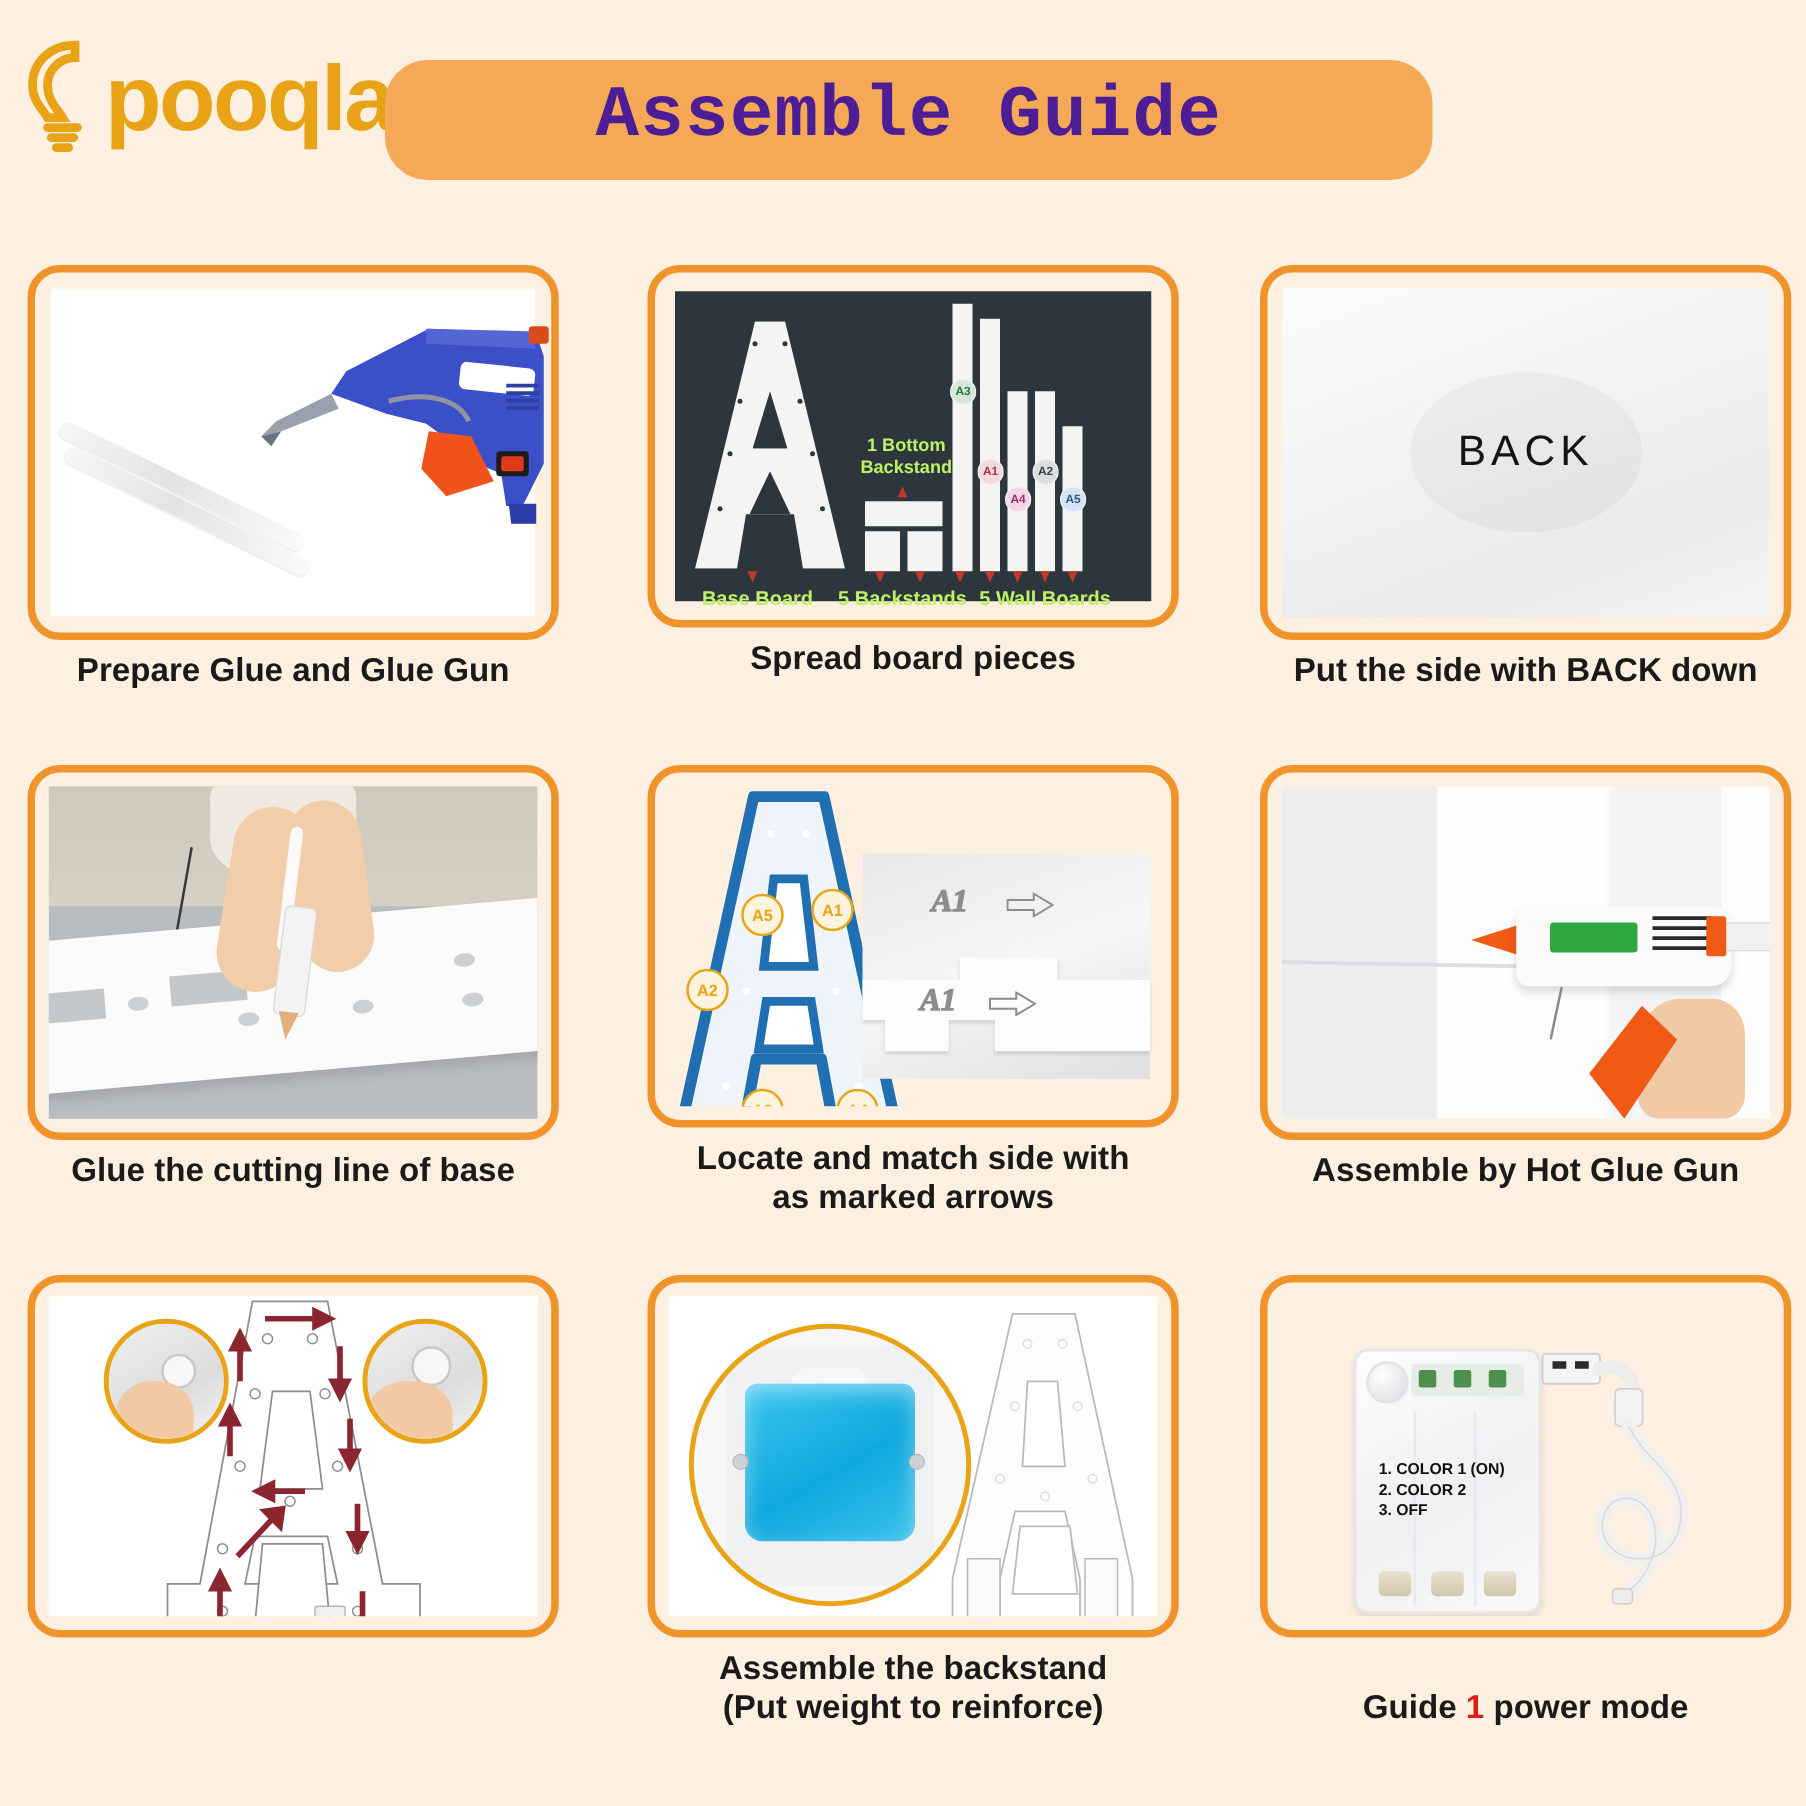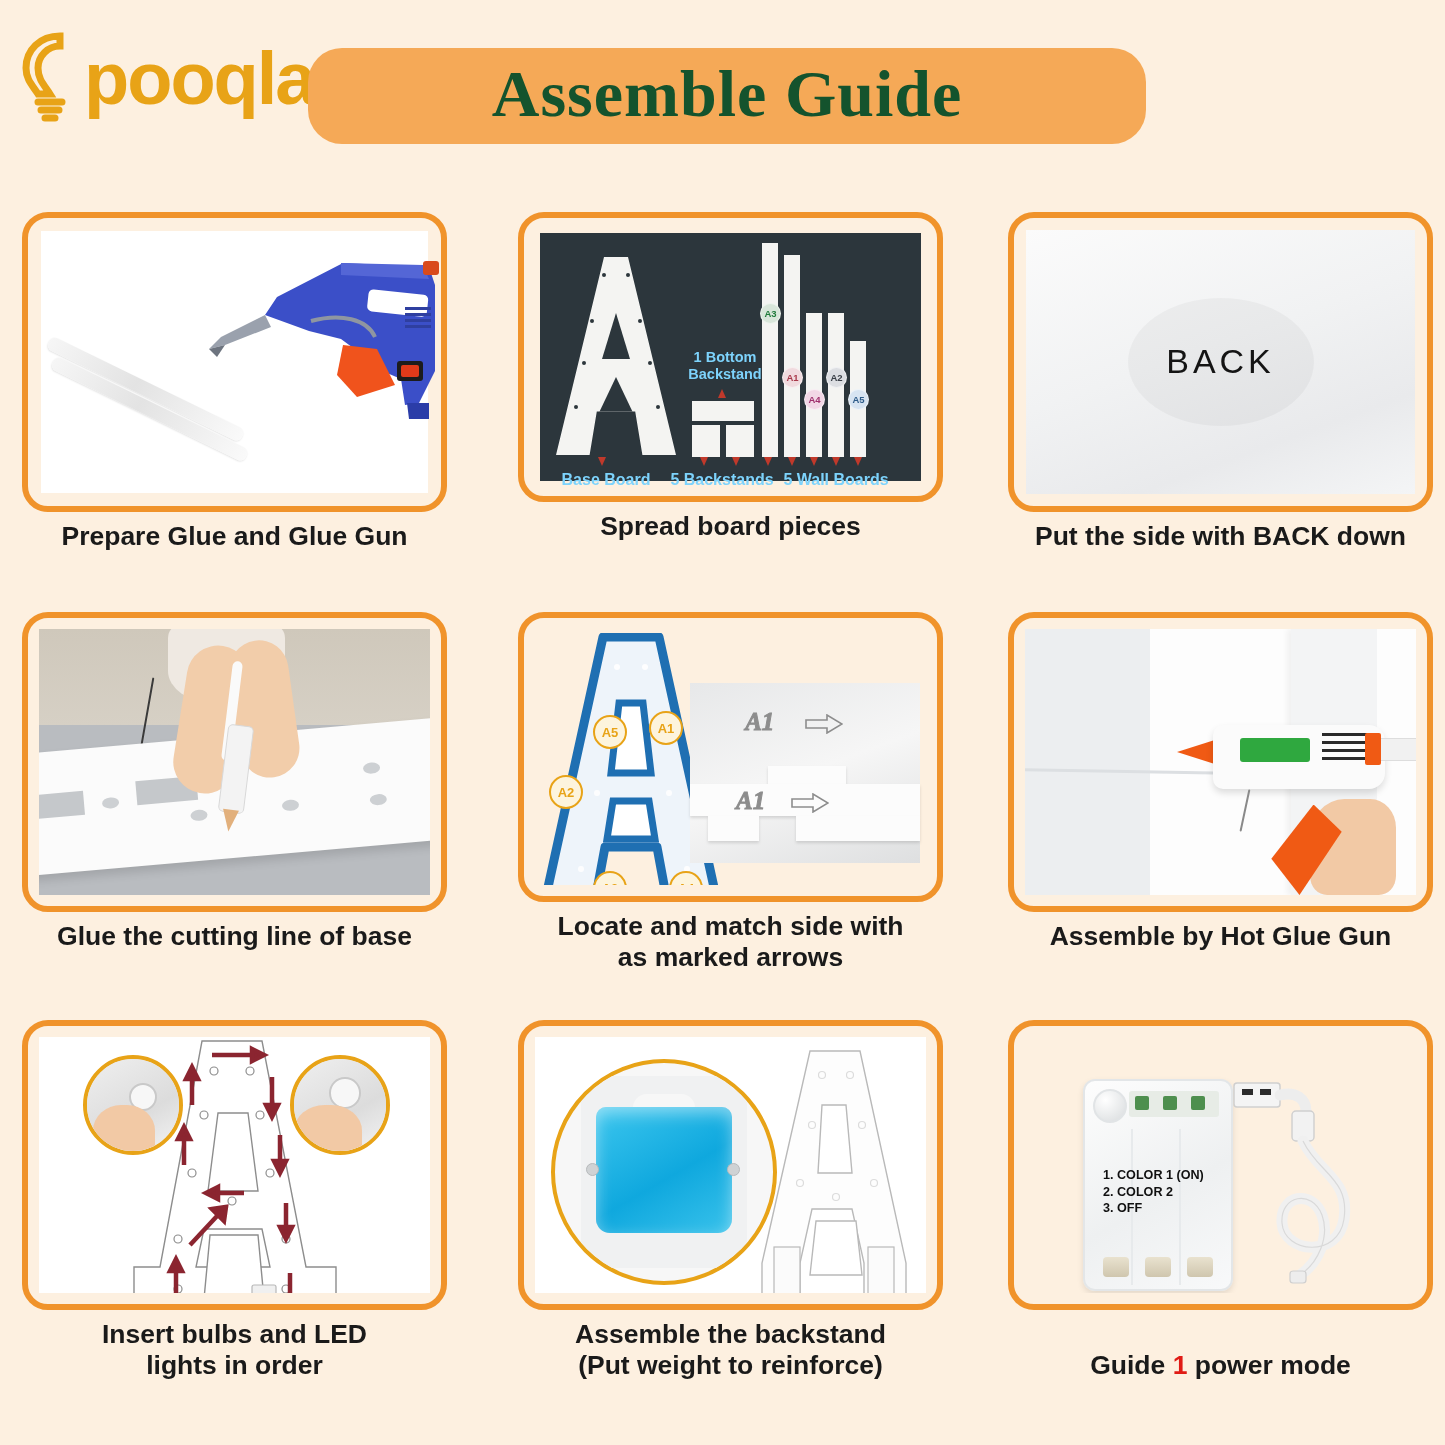--- a/index.html
+++ b/index.html
@@ -23,26 +23,26 @@
   .logo svg{display:block;}
 
   .title-pill{
     position:absolute;left:308px;top:48px;
     width:838px;height:96px;
     background:#F5A957;
     border-radius:34px;
     display:flex;align-items:center;justify-content:center;
   }
   .title-pill .title-text{
-    color:#14532d;
-    font-size:66px;
+    color:#4c1d95;
+    font-size:58px;
     font-weight:bold;
     letter-spacing:1px;
     line-height:1;
-    font-family:Liberation Serif, serif;
+    font-family:Liberation Mono, monospace;
     white-space:nowrap;
     transform:translateY(-2px);
   }
 
   
   .grid{
     position:absolute;left:0;top:178px;width:1445px;height:1267px;
   }
   .cell{position:absolute;width:425px;}
   .col1{left:22px;} .col2{left:518px;} .col3{left:1008px;}
@@ -75,21 +75,21 @@
   .p1-inner{position:absolute;left:13px;top:13px;right:13px;bottom:13px;background:#FFFFFF;}
   .stick{position:absolute;background:linear-gradient(100deg,#f6f6f6,#e3e3e3 45%,#fafafa);border-radius:6px;box-shadow:0 1px 2px rgba(0,0,0,.12);}
   .stick.s1{left:8px;top:104px;width:215px;height:14px;transform:rotate(26deg);transform-origin:left center;}
   .stick.s2{left:12px;top:124px;width:215px;height:14px;transform:rotate(26deg);transform-origin:left center;}
 
   .gun{position:absolute;left:150px;top:22px;width:258px;height:190px;}
 
   
   .p2-dark{position:absolute;left:16px;top:15px;right:16px;bottom:15px;background:#2C363C;}
   .bp{position:absolute;background:#F4F4F2;}
-  .bp-lbl{position:absolute;color:#7dd3fc;font-weight:bold;font-size:14.5px;line-height:1.15;text-align:center;font-family:"Liberation Sans",sans-serif;white-space:pre-line;}
+  .bp-lbl{position:absolute;color:#bef264;font-weight:bold;font-size:14.5px;line-height:1.15;text-align:center;font-family:"Liberation Sans",sans-serif;white-space:pre-line;}
   .badge{
     position:absolute;width:19px;height:19px;border-radius:50%;
     display:flex;align-items:center;justify-content:center;
     font-size:9.5px;font-weight:bold;font-family:"Liberation Sans",sans-serif;
     border:1px solid rgba(255,255,255,.55);
   }
   .arw{position:absolute;width:0;height:0;border-left:4px solid transparent;border-right:4px solid transparent;border-top:9px solid #C0392B;}
   .arw.up{border-top:none;border-bottom:9px solid #C0392B;}
 
   
@@ -479,22 +479,20 @@
             <div class="ph-bulb"></div>
             <div class="ph-hand"></div>
         </div>
         <div class="circ c2">
           <div class="ph-wall"></div>
             <div class="ph-bulb" style="left:38%;top:20%;width:30%;height:30%;"></div>
           <div class="ph-hand" style="left:0;width:74%;"></div>
         </div>
       </div>
     </div>
-    <div class="caption">Insert bulbs and LED
-lights in order</div>
   </div>
 
   <div class="cell col2 row3">
     <div class="frame frame-h290">
       <div class="p8">
         <div class="bigcirc">
           <div class="plate"></div>
           <div class="bagneck"></div>
           <div class="bag"></div>
           <div class="stud" style="left:14%;top:46%;"></div>

